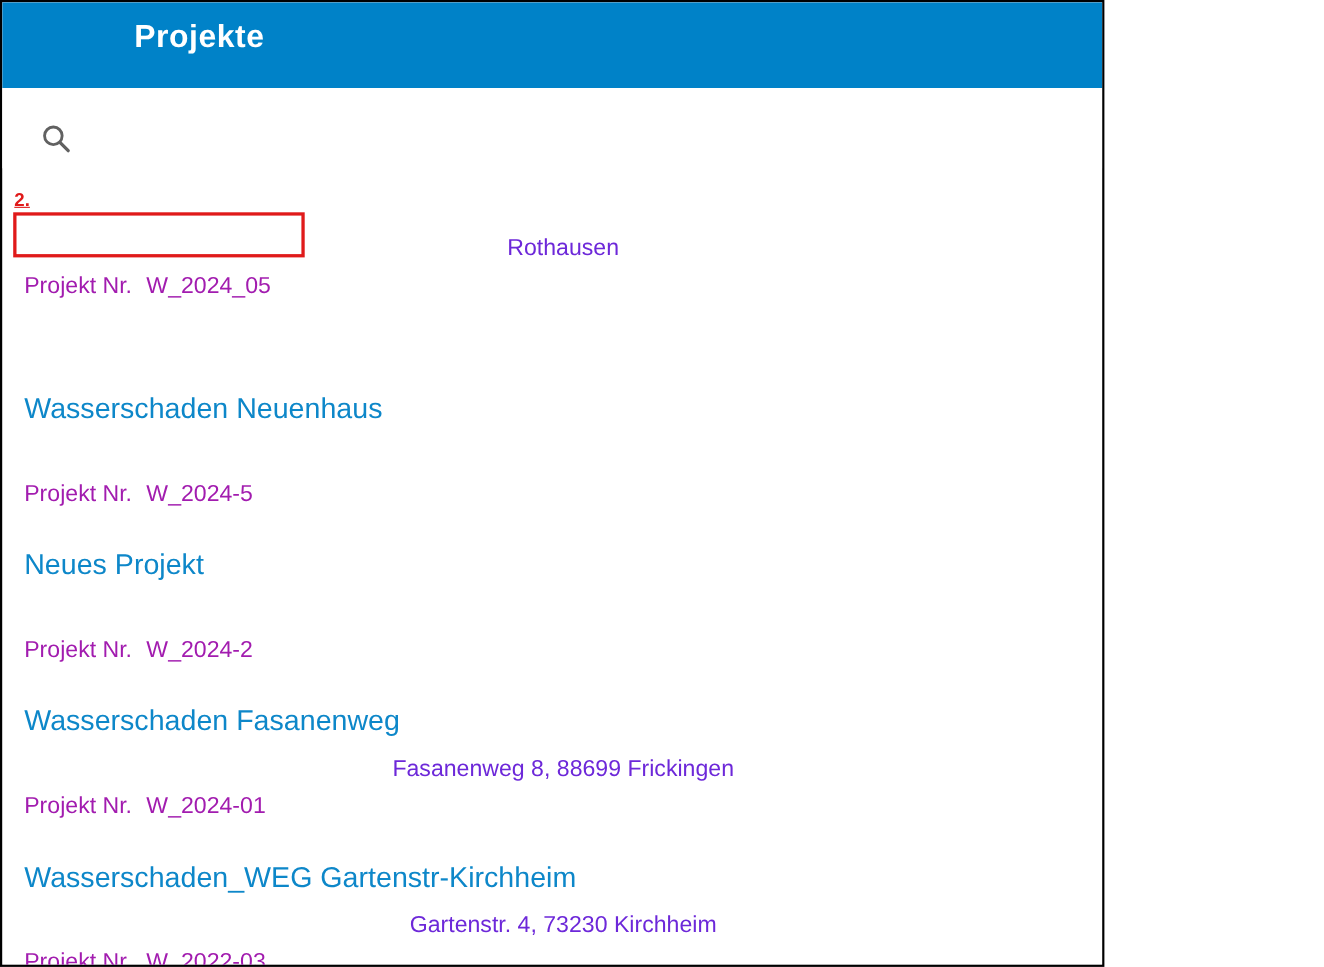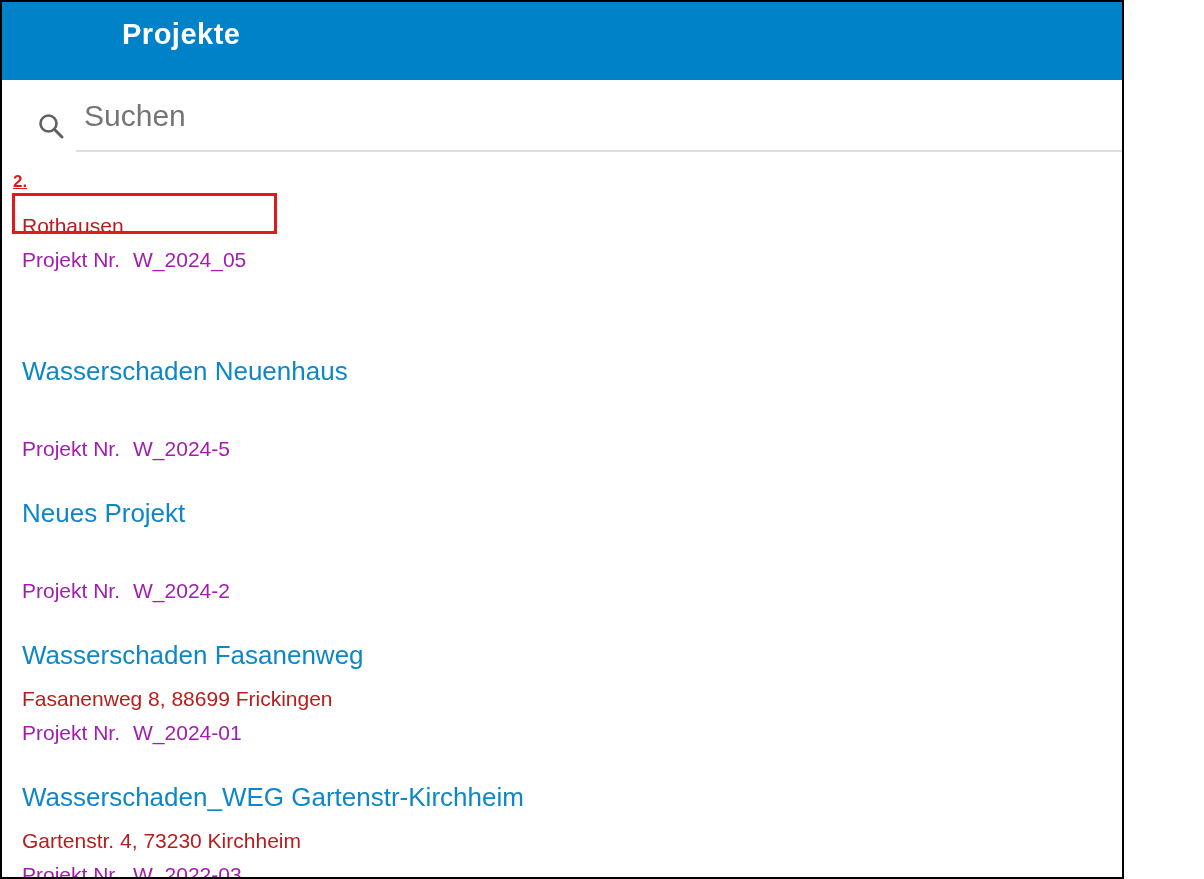--- a/index.html
+++ b/index.html
@@ -1,21 +1,21 @@
 <!DOCTYPE html>
 <html><head>
 <meta charset="utf-8">
 <style>
   * { margin: 0; padding: 0; box-sizing: border-box; }
   html, body { background: #ffffff; }
   body { font-family: "Liberation Sans", sans-serif; }
 
   .frame {
     position: relative;
-    width: 1124px;
+    width: 1004px;
     height: 879px;
     border: 2px solid #000000;
     background: #ffffff;
     overflow: hidden;
   }
 
   
   .app-bar {
     position: relative;
     height: 78px;
@@ -103,21 +103,22 @@
     font-size: 26px;
     line-height: 32px;
     font-weight: normal;
     color: #0d87c9;
   }
   .project-address {
     margin-top: 15px;
     font-size: 21px;
     line-height: 26px;
     min-height: 26px;
-    color: #b91c1c;
+    color: #6d28d9;
+    text-align: center;
   }
   .project-number {
     margin-top: 8px;
     font-size: 21px;
     line-height: 26px;
     color: #a21caf;
   }
   .project-number .number-value { margin-left: 13px; }
 
   
@@ -158,21 +159,20 @@
         <span class="plus-v"></span>
       </span>
     </button>
   </header>
 
   <div class="search-bar">
     <svg class="search-icon" viewBox="0 0 28 28">
       <circle cx="11.5" cy="11.5" r="8" fill="none" stroke="#616161" stroke-width="2.6"></circle>
       <line x1="17.5" y1="17.5" x2="25" y2="25" stroke="#616161" stroke-width="3" stroke-linecap="round"></line>
     </svg>
-    <input class="search-input" type="text" placeholder="Suchen" style="">
   </div>
 
   <main class="project-list">
 
     <article class="project-item">
       <div class="project-address">Rothausen</div>
       <div class="project-number">
         <span class="number-label">Projekt Nr.</span><span class="number-value">W_2024_05</span>
       </div>
     </article>

